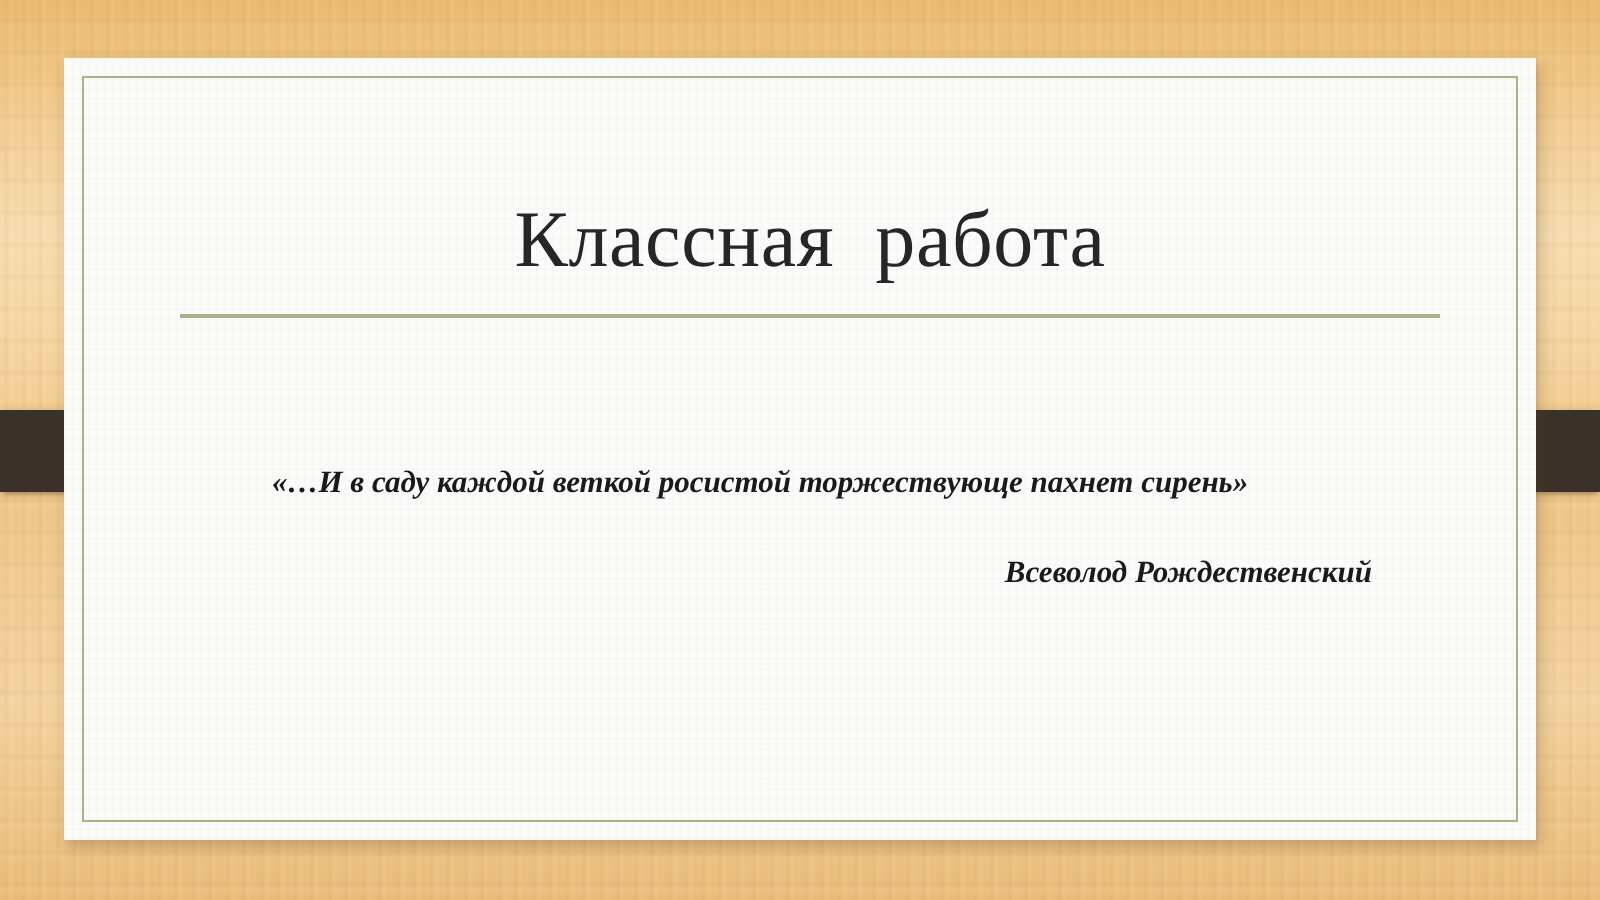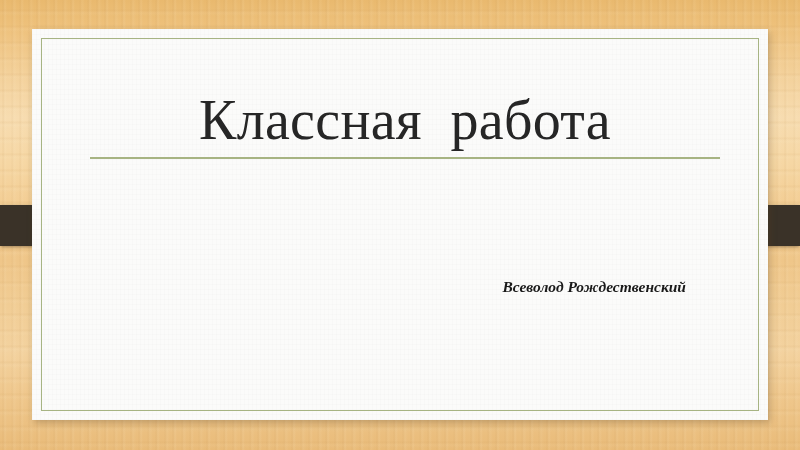--- a/index.html
+++ b/index.html
@@ -117,21 +117,21 @@
     top: 0;
     width: 800px;
     height: 450px;
   }
   .title {
     position: absolute;
     left: 90px;
     top: 96px;
     width: 630px;
     text-align: center;
-    font-size: 56px;
+    font-size: 40px;
     line-height: 48px;
     color: #262626;
     font-weight: normal;
     white-space: pre;
     letter-spacing: 0.3px;
   }
   .title-rule {
     position: absolute;
     left: 90px;
     top: 157px;
@@ -183,18 +183,21 @@
     <div class="paper-texture"></div>
     <div class="paper-inner-border"></div>
   </div>
 
   <div class="content">
 
     <div class="title">Классная  работа</div>
 
     <div class="title-rule"></div>
 
+    <div class="quote-block">
+      <div class="quote-text">«…И в саду каждой веткой росистой торжествующе пахнет сирень»</div>
+    </div>
 
     <div class="attribution">Всеволод Рождественский</div>
 
   </div>
 
 </div>
 
 </body></html>

